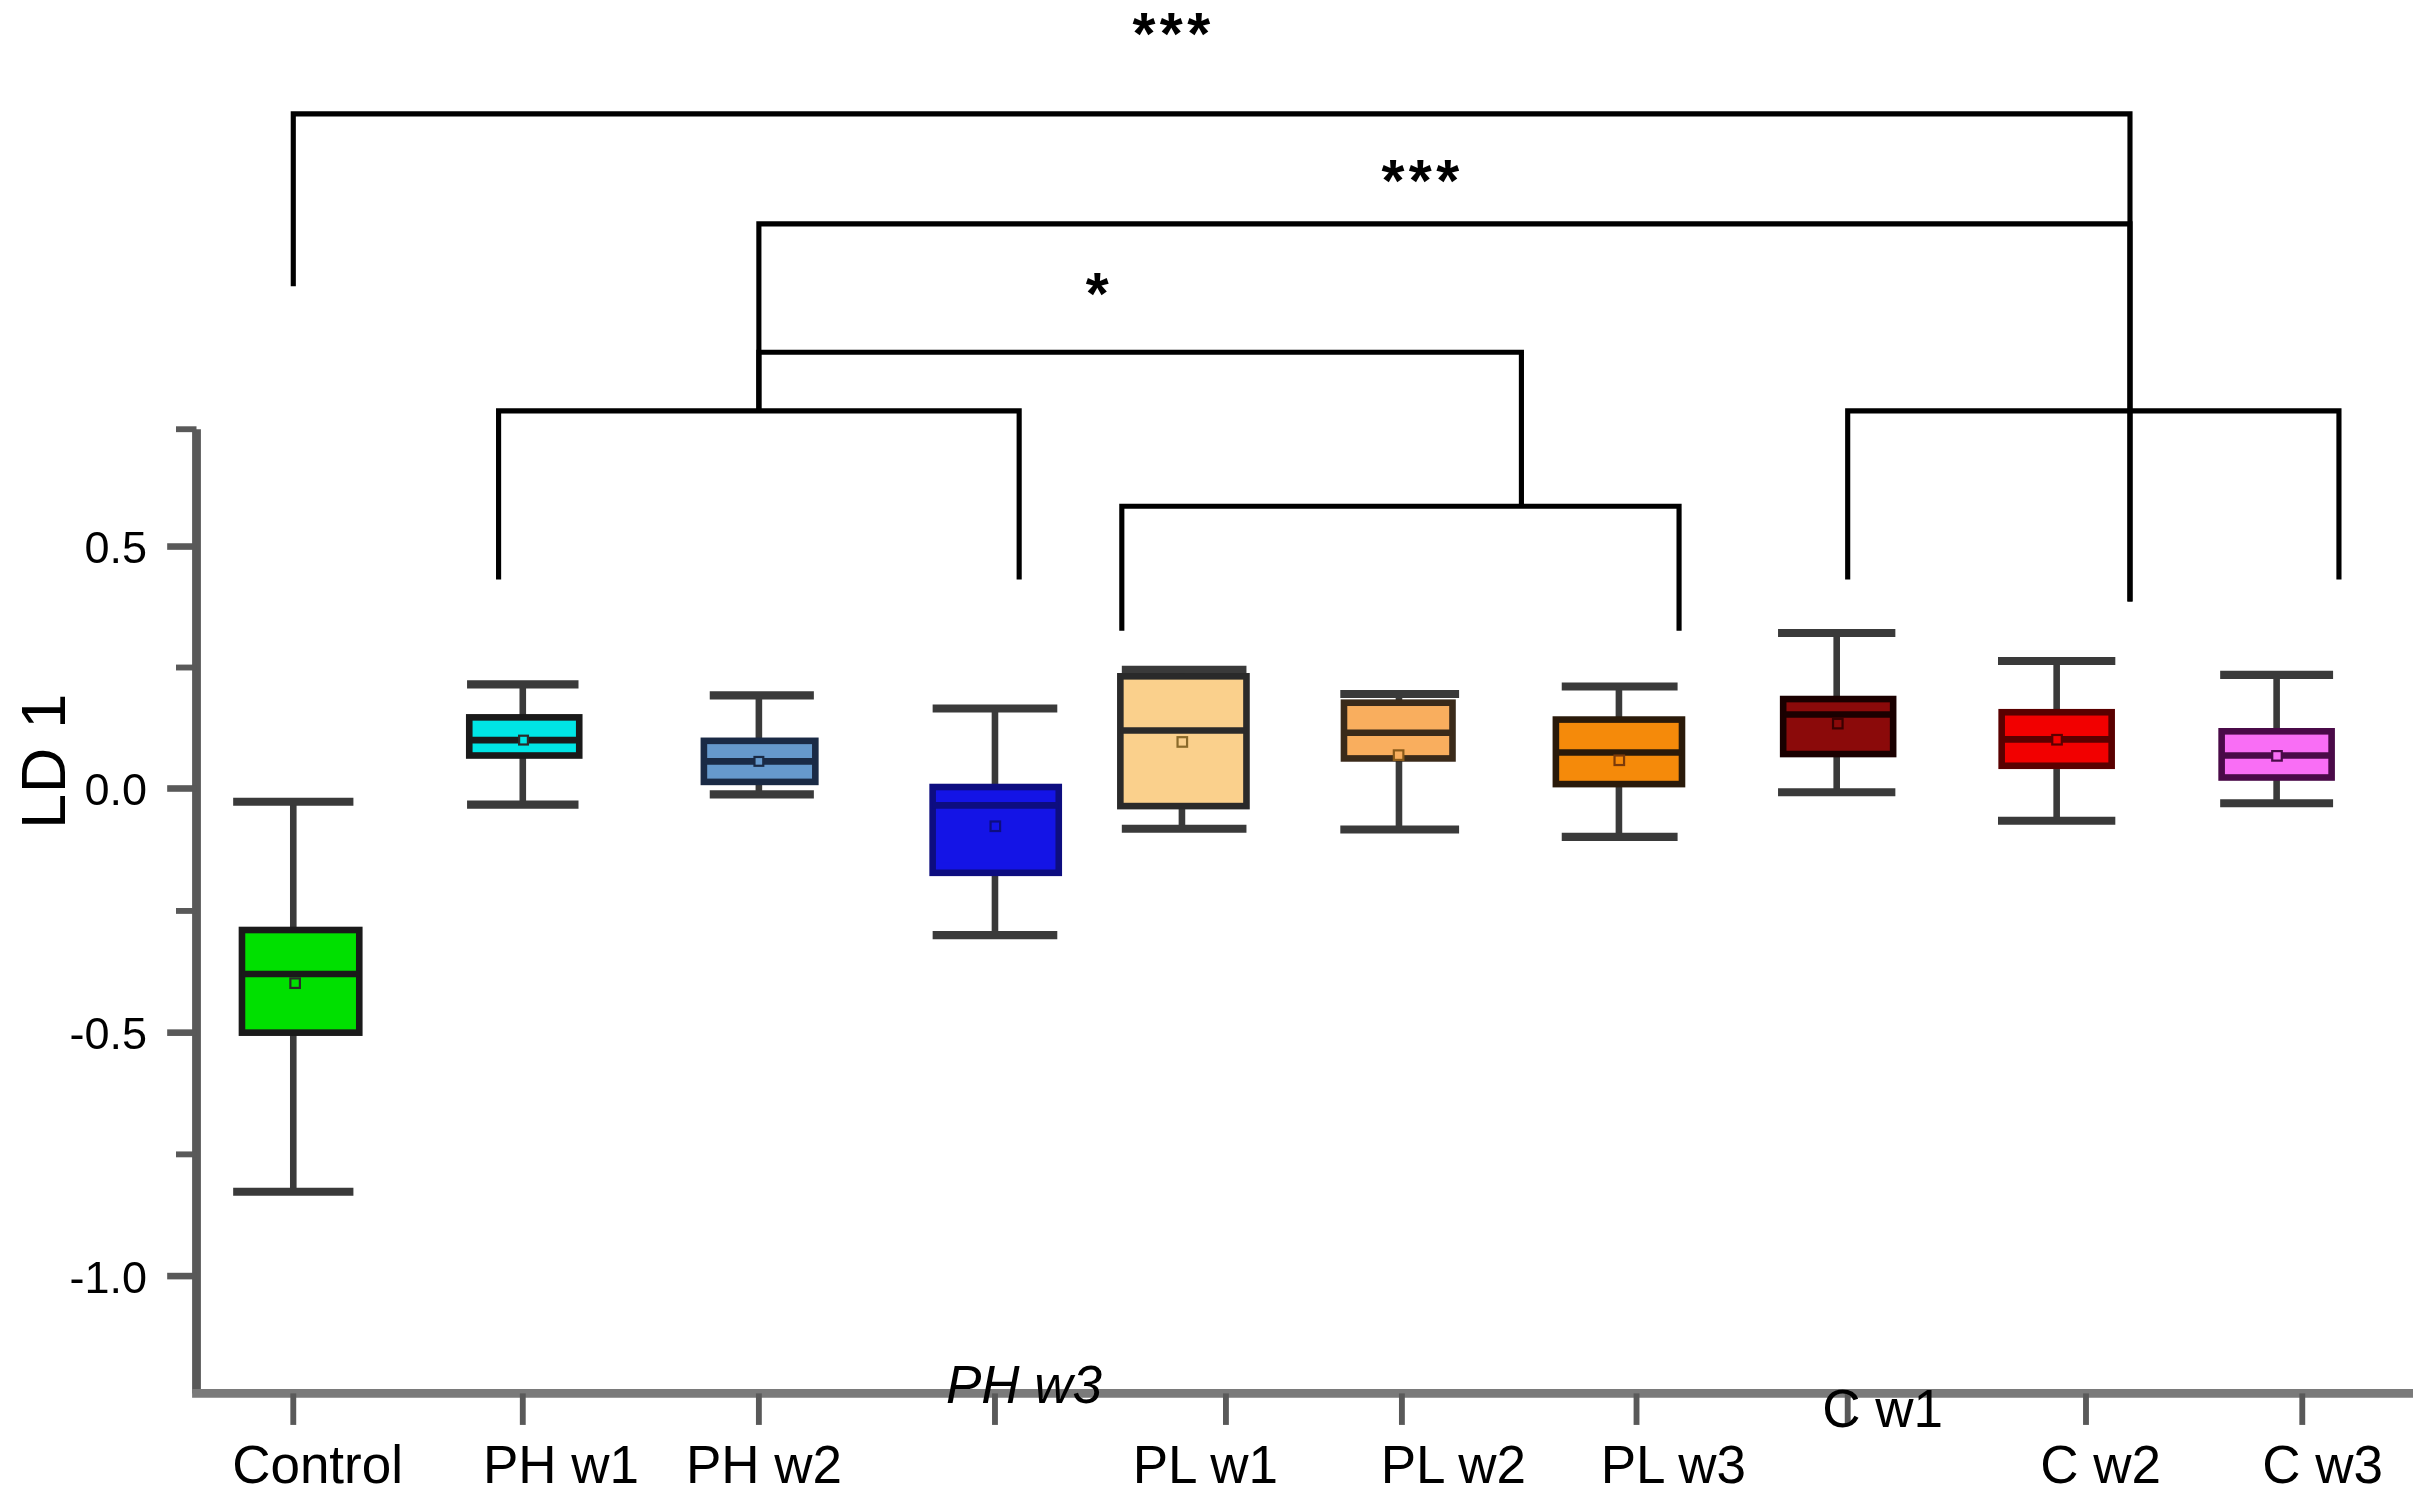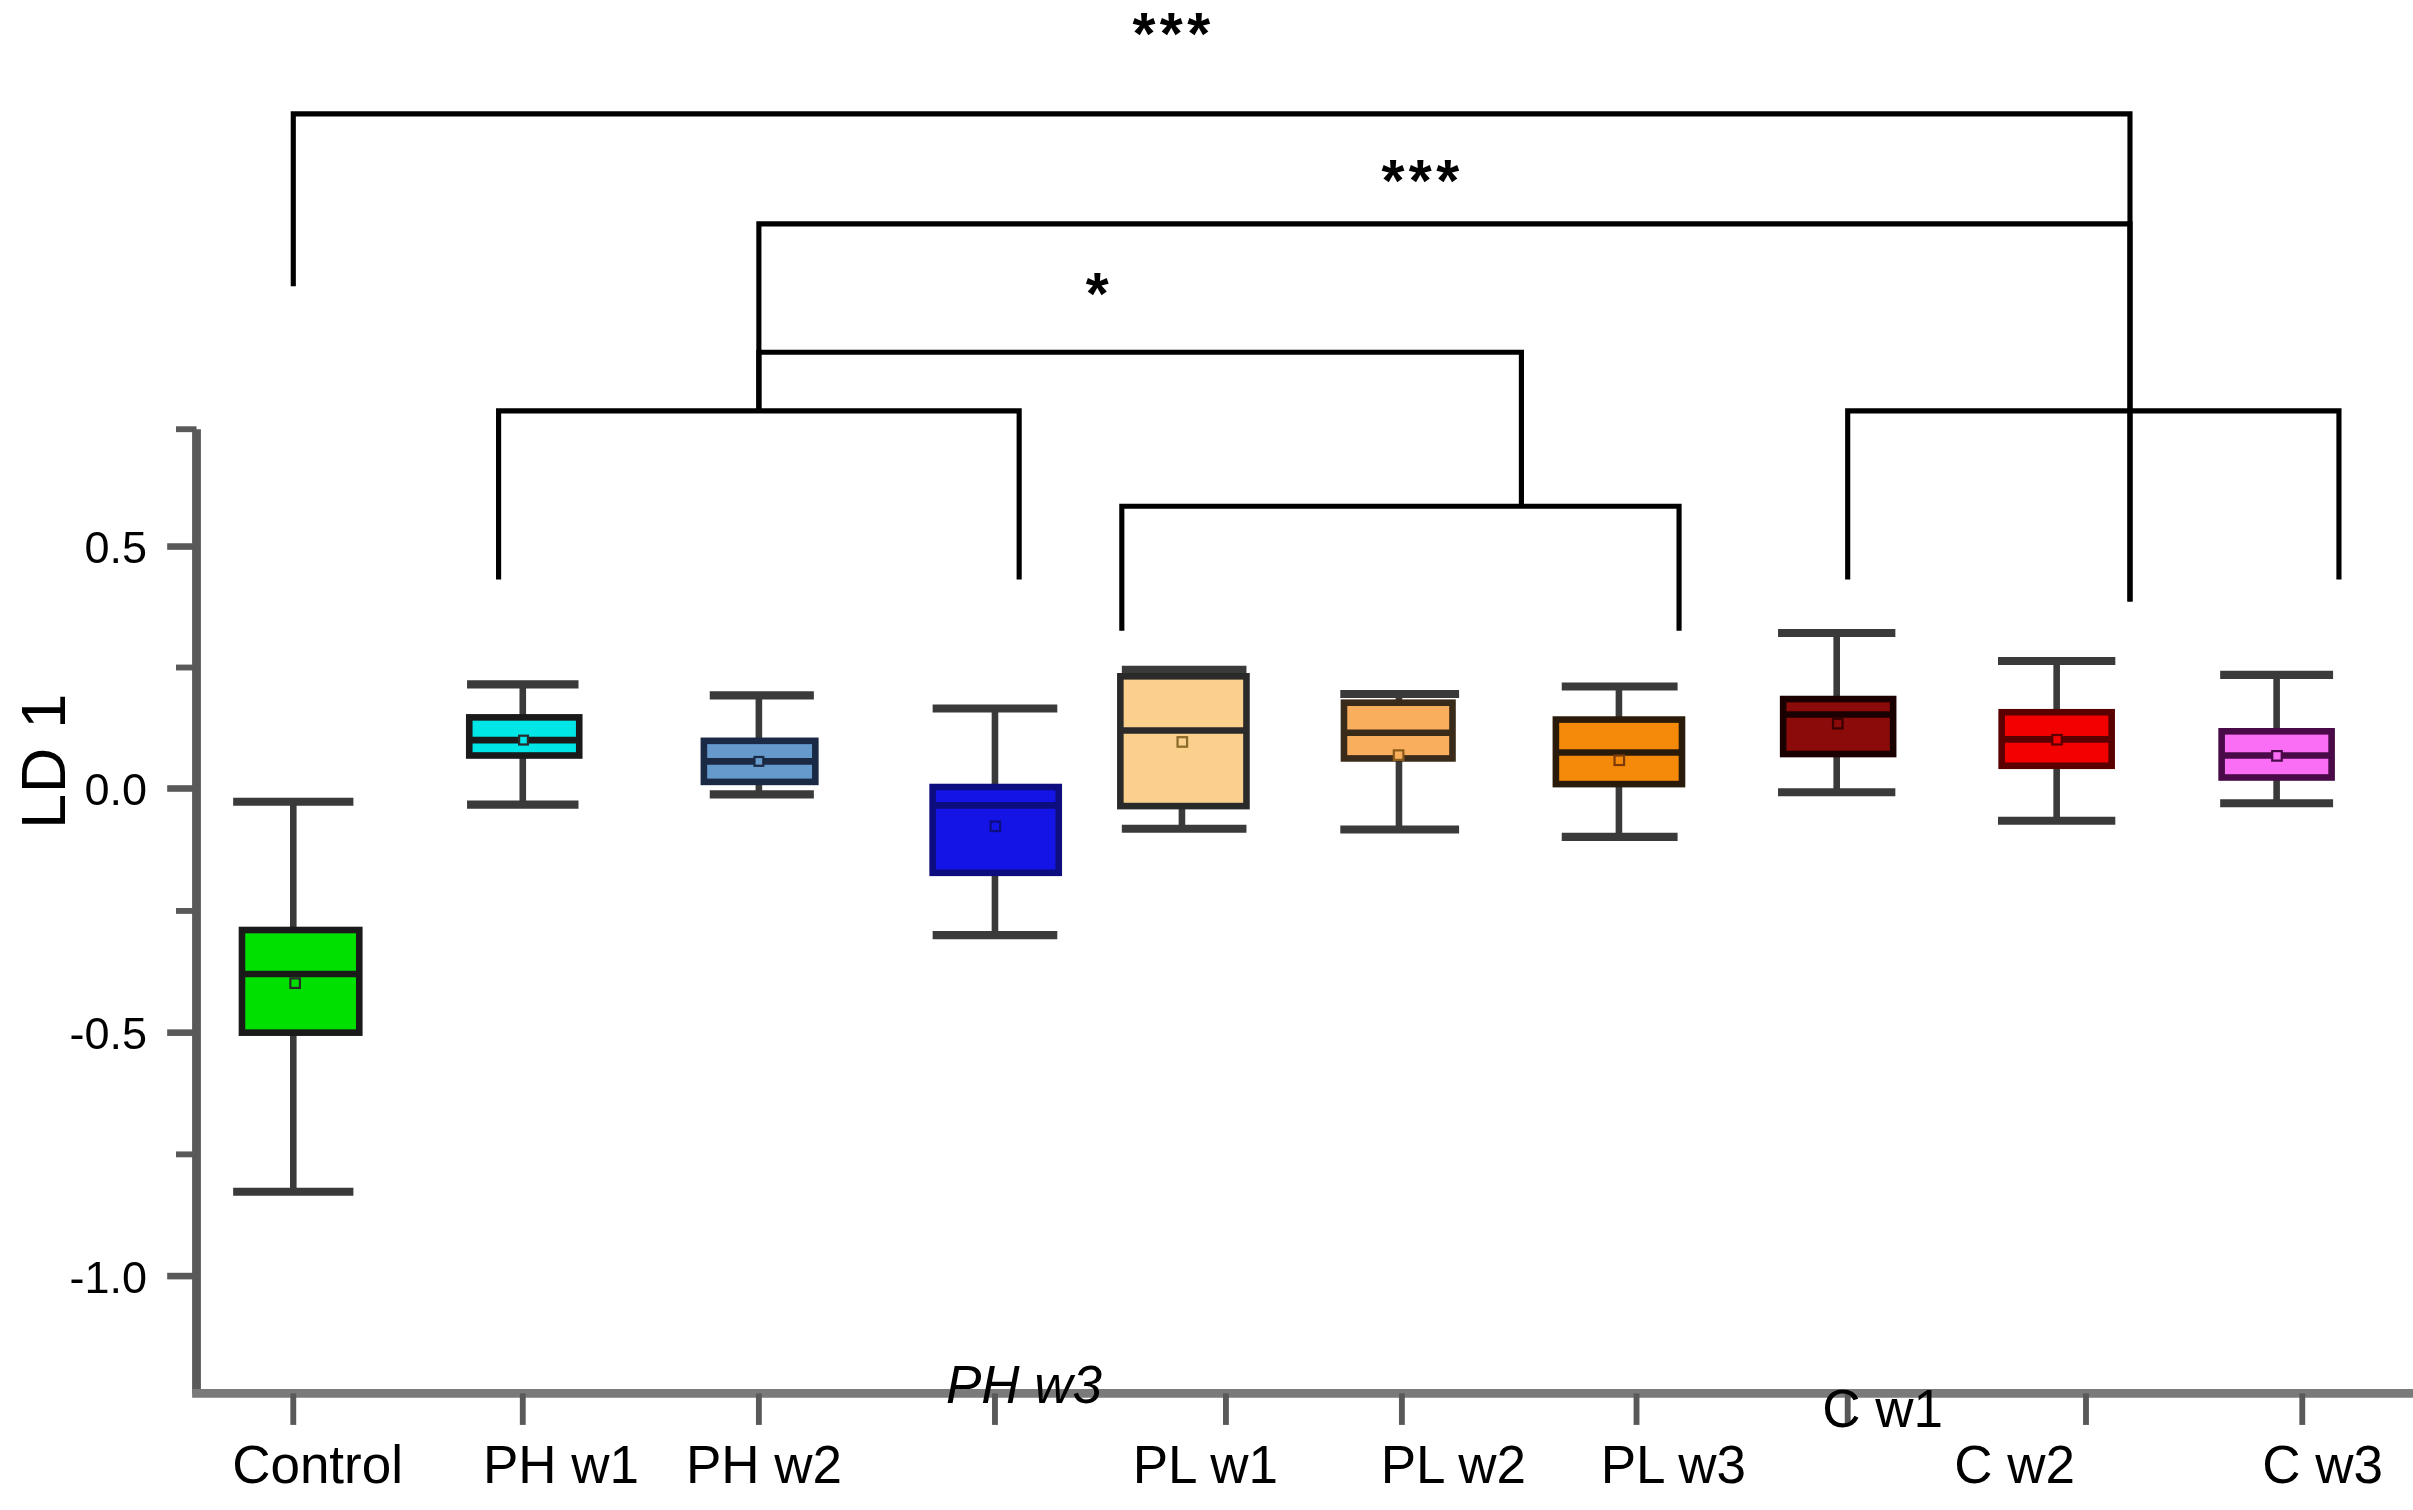--- a/index.html
+++ b/index.html
@@ -180,19 +180,19 @@
 <div class="ytick-label" style="left:-22px;top:1252px;">-1.0</div>
 
 <div class="xtick-label" style="left:183px;top:1434px;width:220px;">Control</div>
 <div class="xtick-label" style="left:426px;top:1434px;width:213px;">PH w1</div>
 <div class="xtick-label" style="left:629px;top:1434px;width:213px;">PH w2</div>
 <div class="xtick-label" style="left:889px;top:1354px;width:213px;font-style:italic;">PH w3</div>
 <div class="xtick-label" style="left:1065px;top:1434px;width:213px;">PL w1</div>
 <div class="xtick-label" style="left:1313px;top:1434px;width:213px;">PL w2</div>
 <div class="xtick-label" style="left:1533px;top:1434px;width:213px;">PL w3</div>
 <div class="xtick-label" style="left:1760px;top:1378px;width:183px;">C w1</div>
-<div class="xtick-label" style="left:1892px;top:1434px;width:183px;">C w2</div>
+<div class="xtick-label" style="left:1978px;top:1434px;width:183px;">C w2</div>
 <div class="xtick-label" style="left:2200px;top:1434px;width:183px;">C w3</div>
 
 <div class="sig-label" style="left:1093px;top:0px;width:161px;">***</div>
 <div class="sig-label" style="left:1342px;top:147px;width:161px;">***</div>
 <div class="sig-label" style="left:1019px;top:260px;width:161px;">*</div>
 
 
 </body></html>

